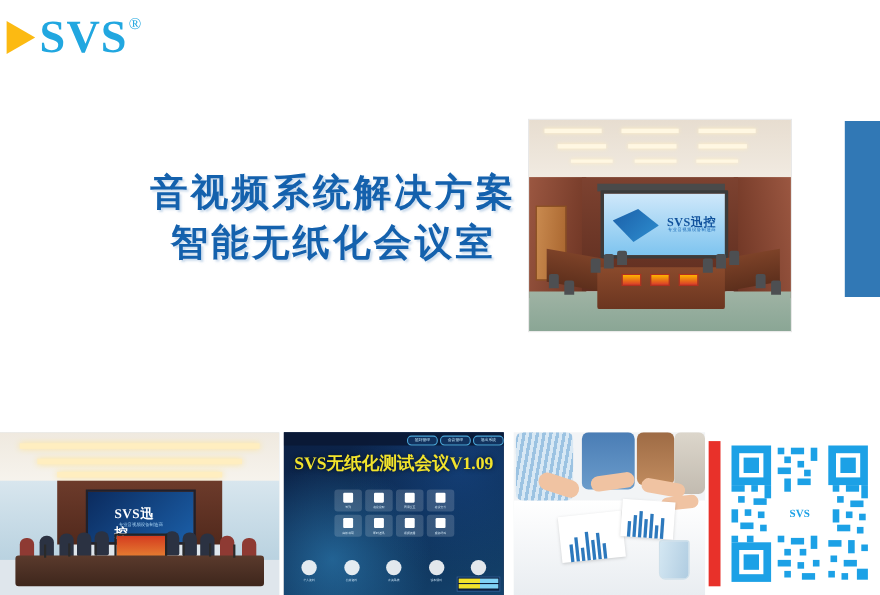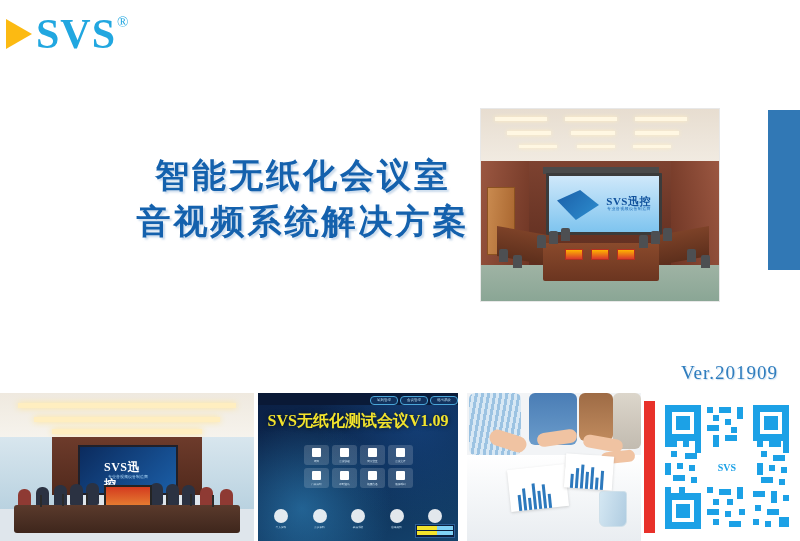--- a/index.html
+++ b/index.html
@@ -153,25 +153,24 @@
 
   <div class="logo">
     <div class="logo-tri"></div>
     <div class="logo-text">SVS</div>
     <div class="logo-reg">®</div>
   </div>
 
   <div class="blue-bar"></div>
 
   <div class="title-block">
+    <div class="title-line">音视频系统解决方案</div>
     <div class="title-line">智能无纸化会议室</div>
-    <div class="title-line">音视频系统解决方案</div>
   </div>
 
-  <div class="version">Ver.201909</div>
 
   <div class="hero">
     <div class="hero-ceiling">
       <div class="hero-ceil-slat" style="left:14px;top:8px;width:52px;height:4px;"></div>
       <div class="hero-ceil-slat" style="left:84px;top:8px;width:52px;height:4px;"></div>
       <div class="hero-ceil-slat" style="left:154px;top:8px;width:52px;height:4px;"></div>
       <div class="hero-ceil-slat" style="left:26px;top:22px;width:44px;height:4px;"></div>
       <div class="hero-ceil-slat" style="left:90px;top:22px;width:44px;height:4px;"></div>
       <div class="hero-ceil-slat" style="left:154px;top:22px;width:44px;height:4px;"></div>
       <div class="hero-ceil-slat" style="left:38px;top:36px;width:38px;height:3px;"></div>

